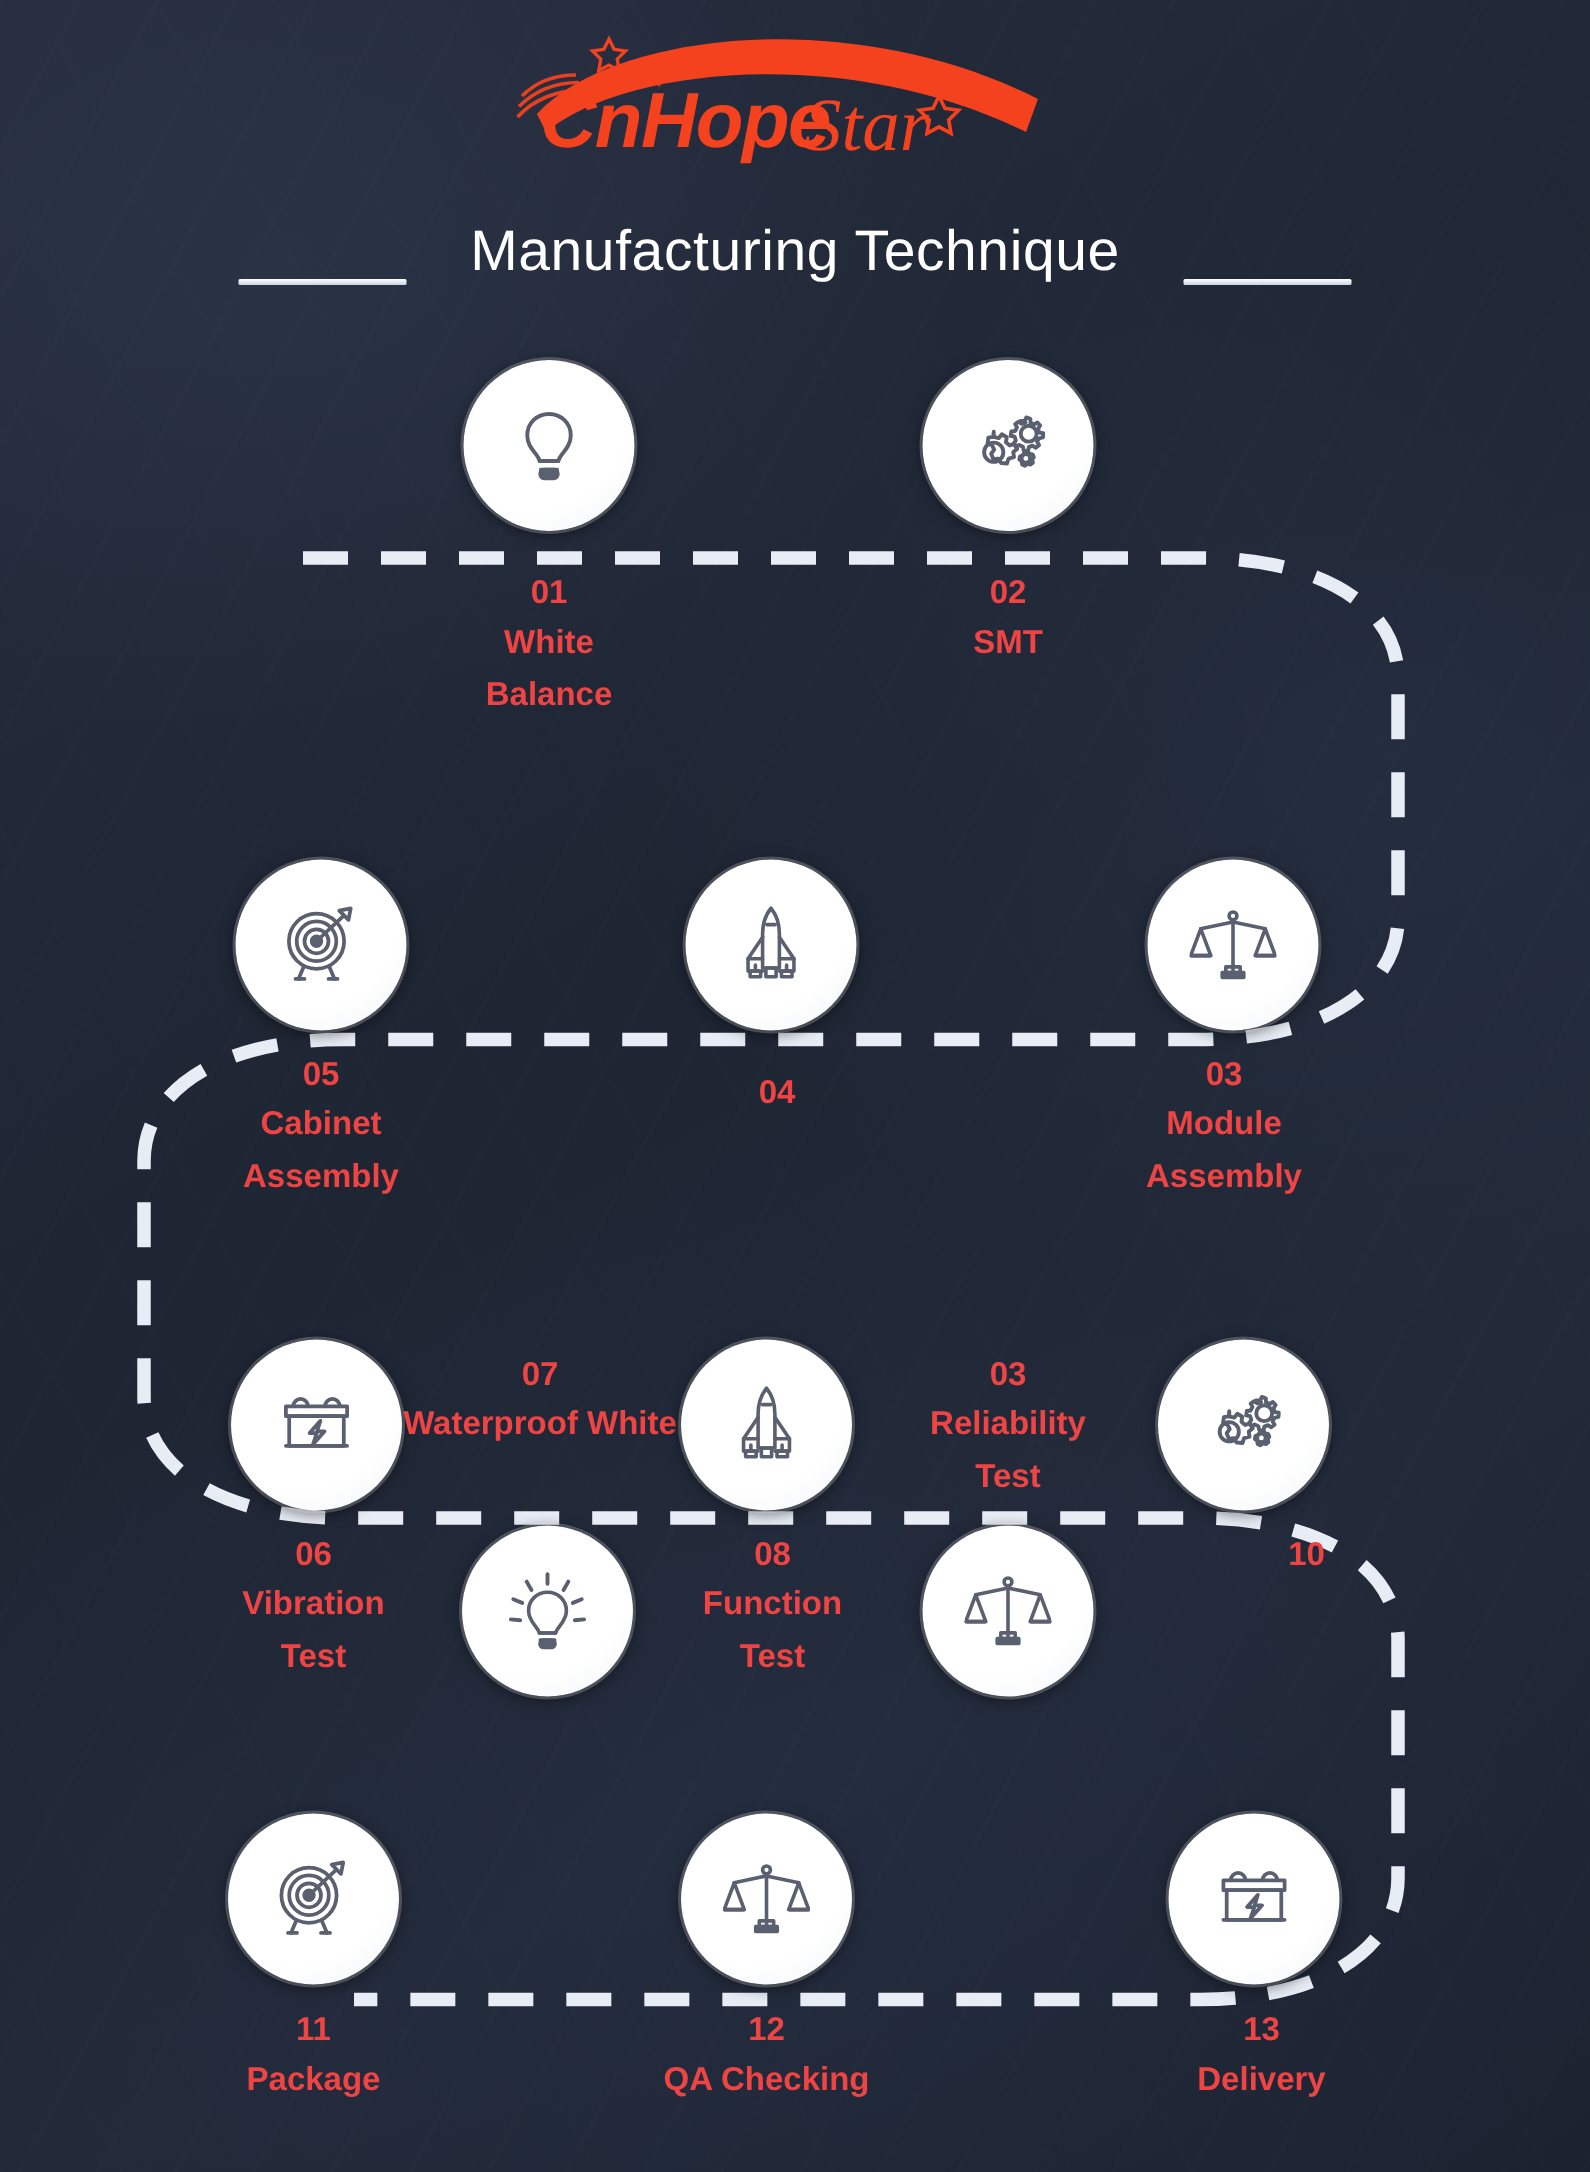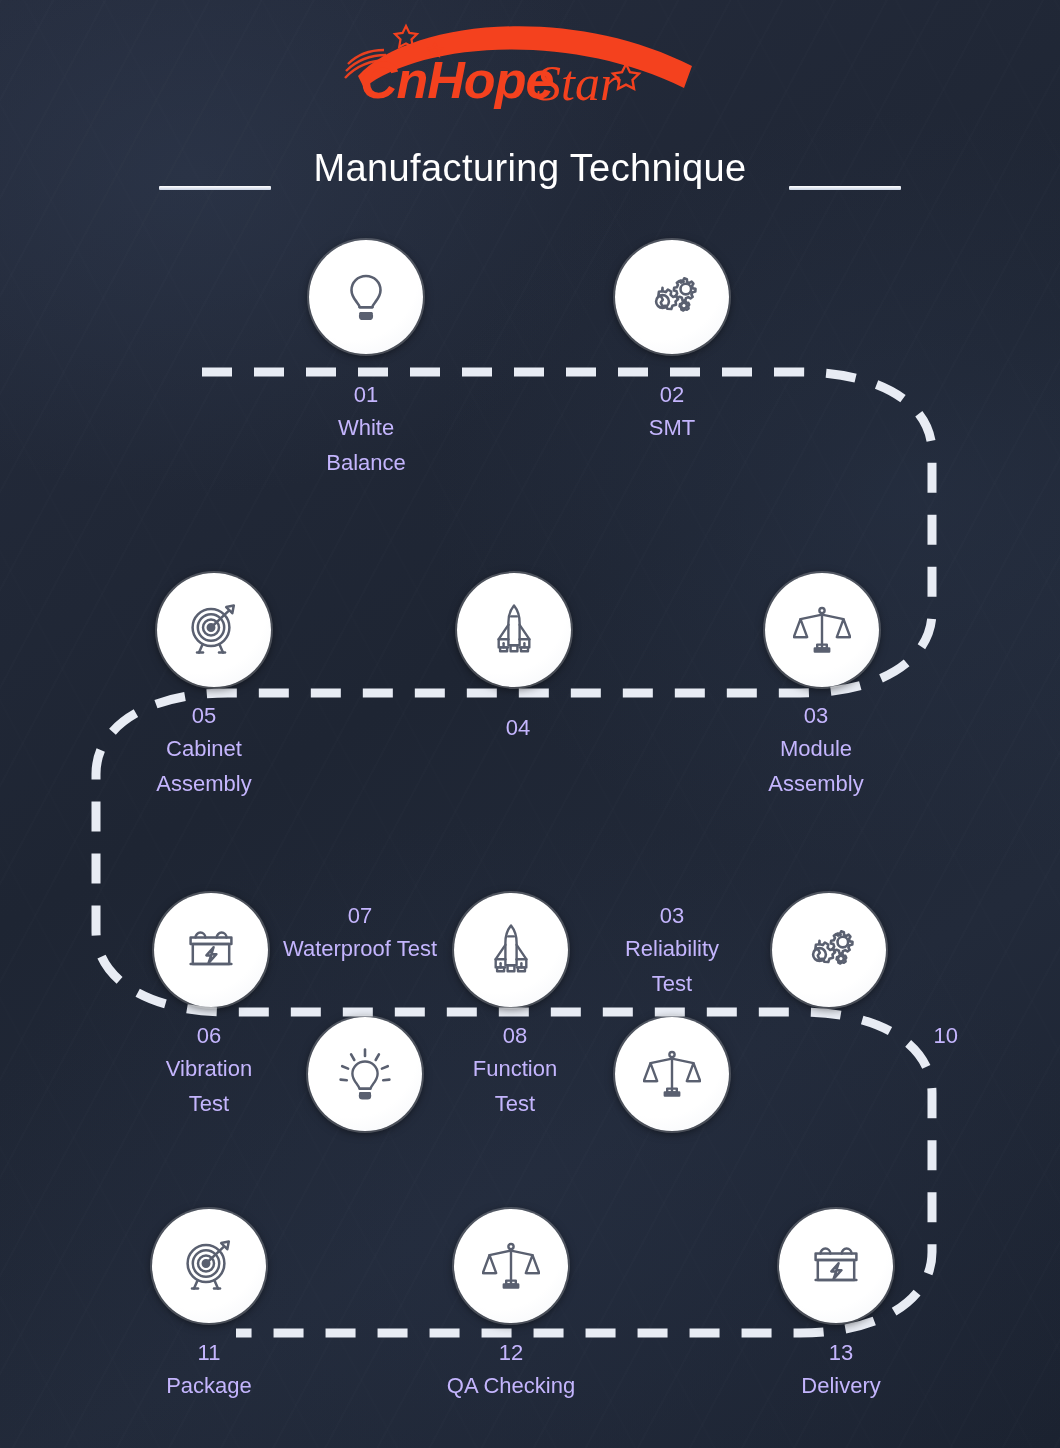--- a/index.html
+++ b/index.html
@@ -49,22 +49,22 @@
   
   .node-circle {
     position:absolute; border-radius:50%;
     background:radial-gradient(circle at 38% 30%, #ffffff 0%, #ffffff 62%, #f2f4f8 100%);
     box-shadow:0 0 0 2px rgba(255,255,255,.22), 0 2px 10px rgba(0,0,0,.55);
     display:flex; align-items:center; justify-content:center;
   }
   .node-circle svg { display:block; }
 
   .node-label {
-    position:absolute; text-align:center; color:#c4b5fd;
-    font-size:22px; line-height:34px; white-space:pre-line;
+    position:absolute; text-align:center; color:#ef4444;
+    font-size:22px; line-height:34px; white-space:pre-line;font-weight:bold;
   }
 </style>
 </head>
 <body>
 
 <div id="bg-texture"></div>
 <div id="bg-streaks"></div>
 
 <div id="logo">
   <svg viewBox="0 0 380 96" xmlns="http://www.w3.org/2000/svg" aria-hidden="true">
@@ -196,21 +196,21 @@
       <path d="M26 26.5 44.2 9.4"></path>
       <path d="M41.2 6.1l7.6-1.5-1.5 7.6-6.1-6.1Z"></path>
 
       <path d="M17.6 43.2 14 51.6"></path>
       <path d="M34.4 43.2 38 51.6"></path>
       <path d="M12 51.6h6"></path>
       <path d="M34 51.6h6"></path>
     </svg>
       </span>
     </div>
-    <div class="node-label" style="left: 84px; top: 701px; width: 240px;"><div style="line-height: 30px;">05</div><div style="white-space: pre-line; line-height: 35px;">Cabinet
+    <div class="node-label" style="left: 94px; top: 701px; width: 240px;"><div style="line-height: 30px;">05</div><div style="white-space: pre-line; line-height: 35px;">Cabinet
 Assembly</div></div>
     <div class="node-circle" style="left: 154px; top: 893px; width: 114px; height: 114px;">
       <span>
     <svg width="58" height="58" viewBox="0 0 58 58" fill="none" stroke="#5A6070" stroke-width="2.5" stroke-linecap="round" stroke-linejoin="round">
 
       <path d="M13.5 16.5c0-2.7 2.2-4.9 4.9-4.9s4.9 2.2 4.9 4.9"></path>
       <path d="M34.7 16.5c0-2.7 2.2-4.9 4.9-4.9s4.9 2.2 4.9 4.9"></path>
 
       <path d="M8.6 16.5h40.8v6.6H8.6z"></path>
       <path d="M10.8 23.1h36.4v19.8H10.8z"></path>
@@ -236,21 +236,21 @@
         <path d="M15.1 9.4l3.2 5.6"></path>
         <path d="M42.9 9.4l-3.2 5.6"></path>
         <path d="M6.2 21.2l5.9 2.4"></path>
         <path d="M51.8 21.2l-5.9 2.4"></path>
         <path d="M4.6 34.6l6.2.6"></path>
         <path d="M53.4 34.6l-6.2.6"></path>
       </g>
     </svg>
       </span>
     </div>
-    <div class="node-label" style="left: 240px; top: 901px; width: 240px;"><div style="line-height: 30px;">07</div><div style="white-space: pre-line; line-height: 35px;">Waterproof Test</div></div>
+    <div class="node-label" style="left: 240px; top: 901px; width: 240px;"><div style="line-height: 30px;">07</div><div style="white-space: pre-line; line-height: 35px;">Waterproof White</div></div>
     <div class="node-circle" style="left: 454px; top: 893px; width: 114px; height: 114px;">
       <span>
     <svg width="58" height="58" viewBox="0 0 58 58" fill="none" stroke="#5A6070" stroke-width="2.4" stroke-linecap="round" stroke-linejoin="round">
 
       <path d="M29 4.5c3.9 4.8 5.6 10.6 5.6 17.2v22.6H23.4V21.7C23.4 15.1 25.1 9.3 29 4.5Z"></path>
       <path d="M26.2 15.4h5.6"></path>
 
       <path d="M23.4 23.8 13.7 38.2v8.2h9.7"></path>
       <path d="M34.6 23.8l9.7 14.4v8.2h-9.7"></path>
       <path d="M13.7 38.2h9.7"></path>
@@ -294,21 +294,21 @@
       <circle cx="19.5" cy="33.5" r="6.4"></circle>
 
       <path d="M37.5 12.6l2.6.1 1.1-2.4 2.7 .9 .1 2.6 2.4 1.2 2.2-1.4 1.8 2.1-1.4 2.2 .9 2.5 2.6 .4-.2 2.8-2.6 .6-1.3 2.3 1.3 2.3-2.2 1.7-2.2-1.4-2.4 1 -.6 2.6-2.8-.3-.6-2.6-2.4-1.1-2.2 1.3-1.6-2.3 1.5-2.1-.8-2.5-2.6-.6 .4-2.8 2.6-.4 1.2-2.4-1.2-2.2 2.3-1.6 2.1 1.5 2.5-.9Z"></path>
       <circle cx="42.8" cy="21.1" r="5.3"></circle>
 
       <path d="M40.2 33.4l2-.5 1.2 1.7 2 .3 .8 1.9-1.1 1.7 .5 2-1.7 1.2-2-.4-1.6 1.2-1.9-.9-.2-2-1.6-1.3 .4-2 2-.9Z"></path>
       <circle cx="40.9" cy="37.6" r="2.9"></circle>
     </svg>
       </span>
     </div>
-    <div class="node-label" style="left: 718px; top: 1021px; width: 240px; text-align: right;"><div style="line-height: 30px;">10</div></div>
+    <div class="node-label" style="left: 751px; top: 1021px; width: 240px;"><div style="line-height: 30px;">10</div></div>
     <div class="node-circle" style="left: 152px; top: 1209px; width: 114px; height: 114px;">
       <span>
     <svg width="58" height="58" viewBox="0 0 58 58" fill="none" stroke="#5A6070" stroke-width="2.5" stroke-linecap="round" stroke-linejoin="round">
       <circle cx="26" cy="26.5" r="18.4"></circle>
       <circle cx="26" cy="26.5" r="13.2"></circle>
       <circle cx="26" cy="26.5" r="8"></circle>
       <circle cx="26" cy="26.5" r="3.2" fill="#5A6070"></circle>
 
       <path d="M26 26.5 44.2 9.4"></path>
       <path d="M41.2 6.1l7.6-1.5-1.5 7.6-6.1-6.1Z"></path>

